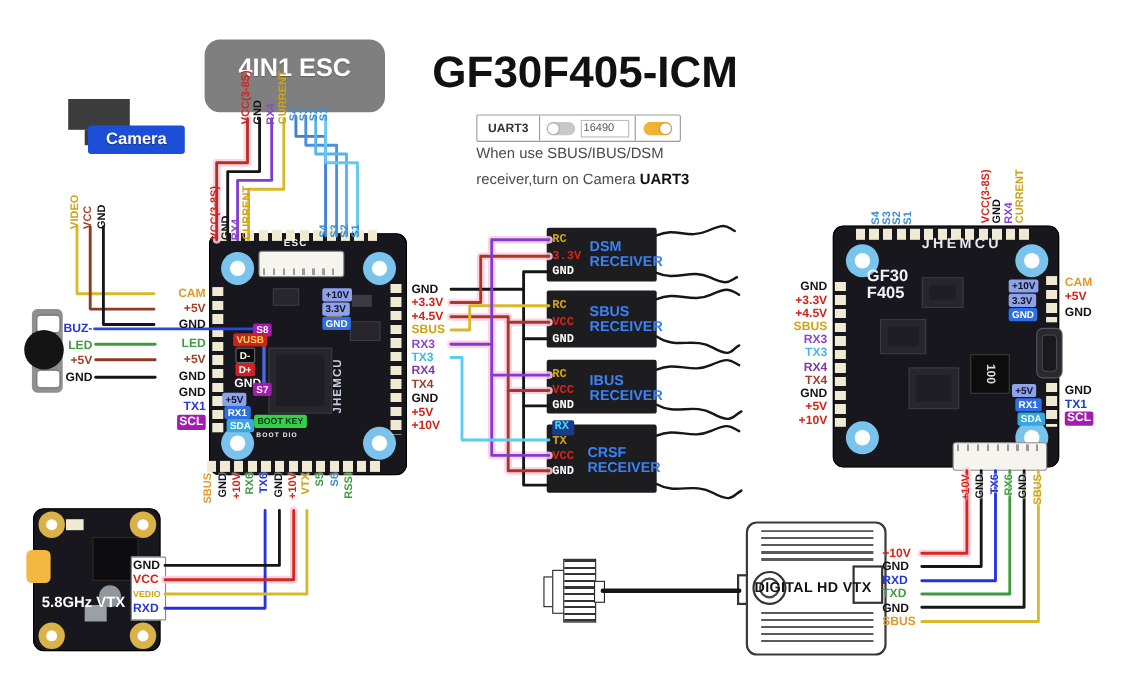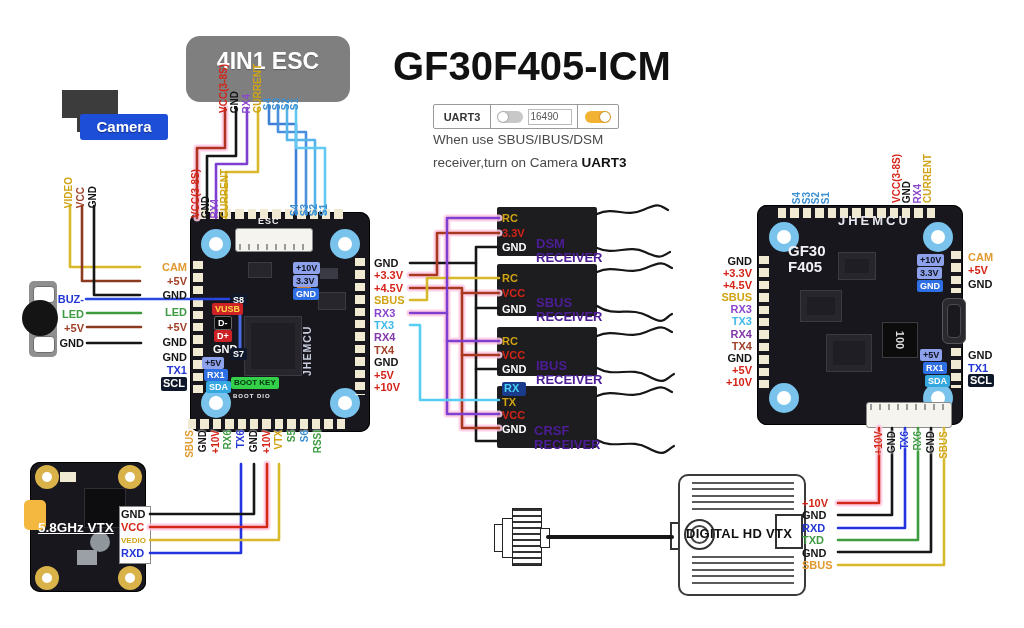--- a/index.html
+++ b/index.html
@@ -20,21 +20,21 @@
   
   .c-red{color:#d42418}.c-dred{color:#a04028}.c-blk{color:#141414}.c-org{color:#e09a30}
   .c-gold{color:#cfa313}.c-ppl{color:#8a46cc}.c-ppl2{color:#8038a8}.c-cyn{color:#3fb9e8}
   .c-blu{color:#2336d6}.c-grn{color:#3f9a44}.c-sblu{color:#3e8fd0}.c-wht{color:#fff}
   
   .bd{position:absolute;z-index:4;display:inline-block;padding:0 3px;border-radius:2px;
       font:bold 9px "Liberation Sans",sans-serif;line-height:12px;white-space:nowrap;}
   .b-lblu{background:#8ea2ec;color:#10131f;}
   .b-gnd{background:#2f6fe4;color:#fff;}
   .b-cyan{background:#35a8e0;color:#fff;}
-  .b-blu{background:#0f172a;color:#fff;}
+  .b-blu{background:#a21caf;color:#fff;}
   .b-red{background:#cc2125;color:#fff;}
   .b-yel{background:#cc2125;color:#ffd84a;}
   .b-dk{background:#0c0c0c;color:#fff;border:1px solid #666;}
   .b-grn{background:#35d04a;color:#053311;font-size:8px;}
   .wlab{position:absolute;z-index:4;color:#fff;font:bold 11px "Liberation Sans",sans-serif;}
   
   .board{position:absolute;background:#17171d;border-radius:10px;z-index:2;box-shadow:inset 0 0 0 1px #000;}
   .hole{position:absolute;width:30px;height:30px;border-radius:50%;background:#79c3ec;z-index:3;}
   .hole::after{content:"";position:absolute;inset:8px;border-radius:50%;background:#fff;}
   .holeg{position:absolute;width:24px;height:24px;border-radius:50%;background:#d9b34a;z-index:3;}
@@ -62,22 +62,22 @@
   .camlbl{position:absolute;left:44px;top:114px;width:88px;height:26px;background:#1d4ed8;border-radius:3px;
           z-index:2;color:#fff;font:bold 15px "Liberation Sans",sans-serif;text-align:center;line-height:26px;
           text-shadow:0 1px 1px #0006;margin-left:36px;}
   
   .buzbr{position:absolute;left:29px;top:281px;width:28px;height:76px;background:#8f8f8f;border-radius:5px;z-index:2;}
   .buzhole{position:absolute;width:20px;height:15px;background:#fff;border-radius:4px;border:1px solid #6e6e6e;z-index:3;}
   .buzdisc{position:absolute;left:22px;top:300px;width:36px;height:36px;border-radius:50%;background:#141414;z-index:3;}
   
   .rxbox{position:absolute;left:497px;width:100px;background:#1d1d1f;border-radius:2px;z-index:2;}
   .rxpins{position:absolute;left:502px;z-index:4;}
-  .rxpins .pl{display:block;height:var(--lh,14.5px);line-height:var(--lh,14.5px);font-size:11px;}
-  .rxname{position:absolute;z-index:4;color:#4c1d95;font:bold 13px "Liberation Sans",sans-serif;line-height:14px;margin-top:20px;}
+  .rxpins .pl{display:block;height:var(--lh,14.5px);line-height:var(--lh,14.5px);font-size:11px;font-family:Liberation Mono, monospace;}
+  .rxname{position:absolute;z-index:4;color:#3b82f6;font:bold 13px "Liberation Sans",sans-serif;line-height:14px;}
   .b-navy{background:#1a3a8c;color:#45d4f2;}
   
   .uart-panel{position:absolute;left:433px;top:104px;width:184px;height:23px;background:#fff;
       border:1.5px solid #9a9a9a;border-radius:2px;display:flex;z-index:4;}
   .uart-panel .cell{display:flex;align-items:center;justify-content:center;}
   .uart-panel .c1{width:56px;border-right:1.5px solid #9a9a9a;font:bold 11px "Liberation Sans",sans-serif;color:#333;}
   .uart-panel .c2{flex:1;gap:5px;border-right:1.5px solid #9a9a9a;}
   .uart-panel .c3{width:40px;}
   .tgl{position:relative;width:26px;height:12px;border-radius:6px;display:inline-block;}
   .tgl .knob{position:absolute;top:1px;width:10px;height:10px;border-radius:50%;background:#fff;
@@ -97,21 +97,21 @@
           background:#fff;z-index:3;}
   .hdlens::after{content:"";position:absolute;inset:4px;border:2px solid #444;border-radius:50%;}
   .hdsq{position:absolute;left:775px;top:514px;width:24px;height:31px;border:2px solid #333;background:#fff;z-index:3;}
   .hdnub{position:absolute;left:670px;top:522px;width:10px;height:24px;border:2px solid #333;background:#fff;z-index:1;}
   .hdname{position:absolute;left:686px;top:526px;z-index:4;color:#111;
           font:bold 13px "Liberation Sans",sans-serif;letter-spacing:0.3px;}
   
   .cx{position:absolute;background:#fff;border:1.5px solid #222;z-index:2;}
   .cxrib{background:#fff repeating-linear-gradient(180deg,#333 0 2px,#fff 2px 6px);}
   
-  .vtxname{position:absolute;left:38px;top:520px;z-index:4;color:#fff;font:bold 13.5px "Liberation Sans",sans-serif;text-decoration:underline;}
+  .vtxname{position:absolute;left:38px;top:540px;z-index:4;color:#fff;font:bold 13.5px "Liberation Sans",sans-serif;}
   .pinbox{position:absolute;left:119px;top:506px;width:30px;height:56px;background:#fff;border:1px solid #888;z-index:3;}
   svg.wires{position:absolute;left:0;top:0;z-index:3;pointer-events:none;}
   .brand-r{position:absolute;left:838px;top:213px;z-index:4;color:#e8e8ee;
            font:bold 13px "Liberation Sans",sans-serif;letter-spacing:3px;}
   .model-r{position:absolute;left:788px;top:243px;z-index:4;color:#f2f2f6;
            font:bold 15px "Liberation Sans",sans-serif;line-height:16px;}
   .ind{position:absolute;left:882px;top:322px;width:34px;height:34px;background:#0c0c0c;border:1px solid #3c3c3c;
        z-index:3;color:#ddd;font:bold 11px "Liberation Sans",sans-serif;display:flex;align-items:center;
        justify-content:center;transform:rotate(90deg);}
   .usbc{position:absolute;left:942px;top:298px;width:22px;height:44px;background:#2a2a2e;border:1px solid #55555c;

